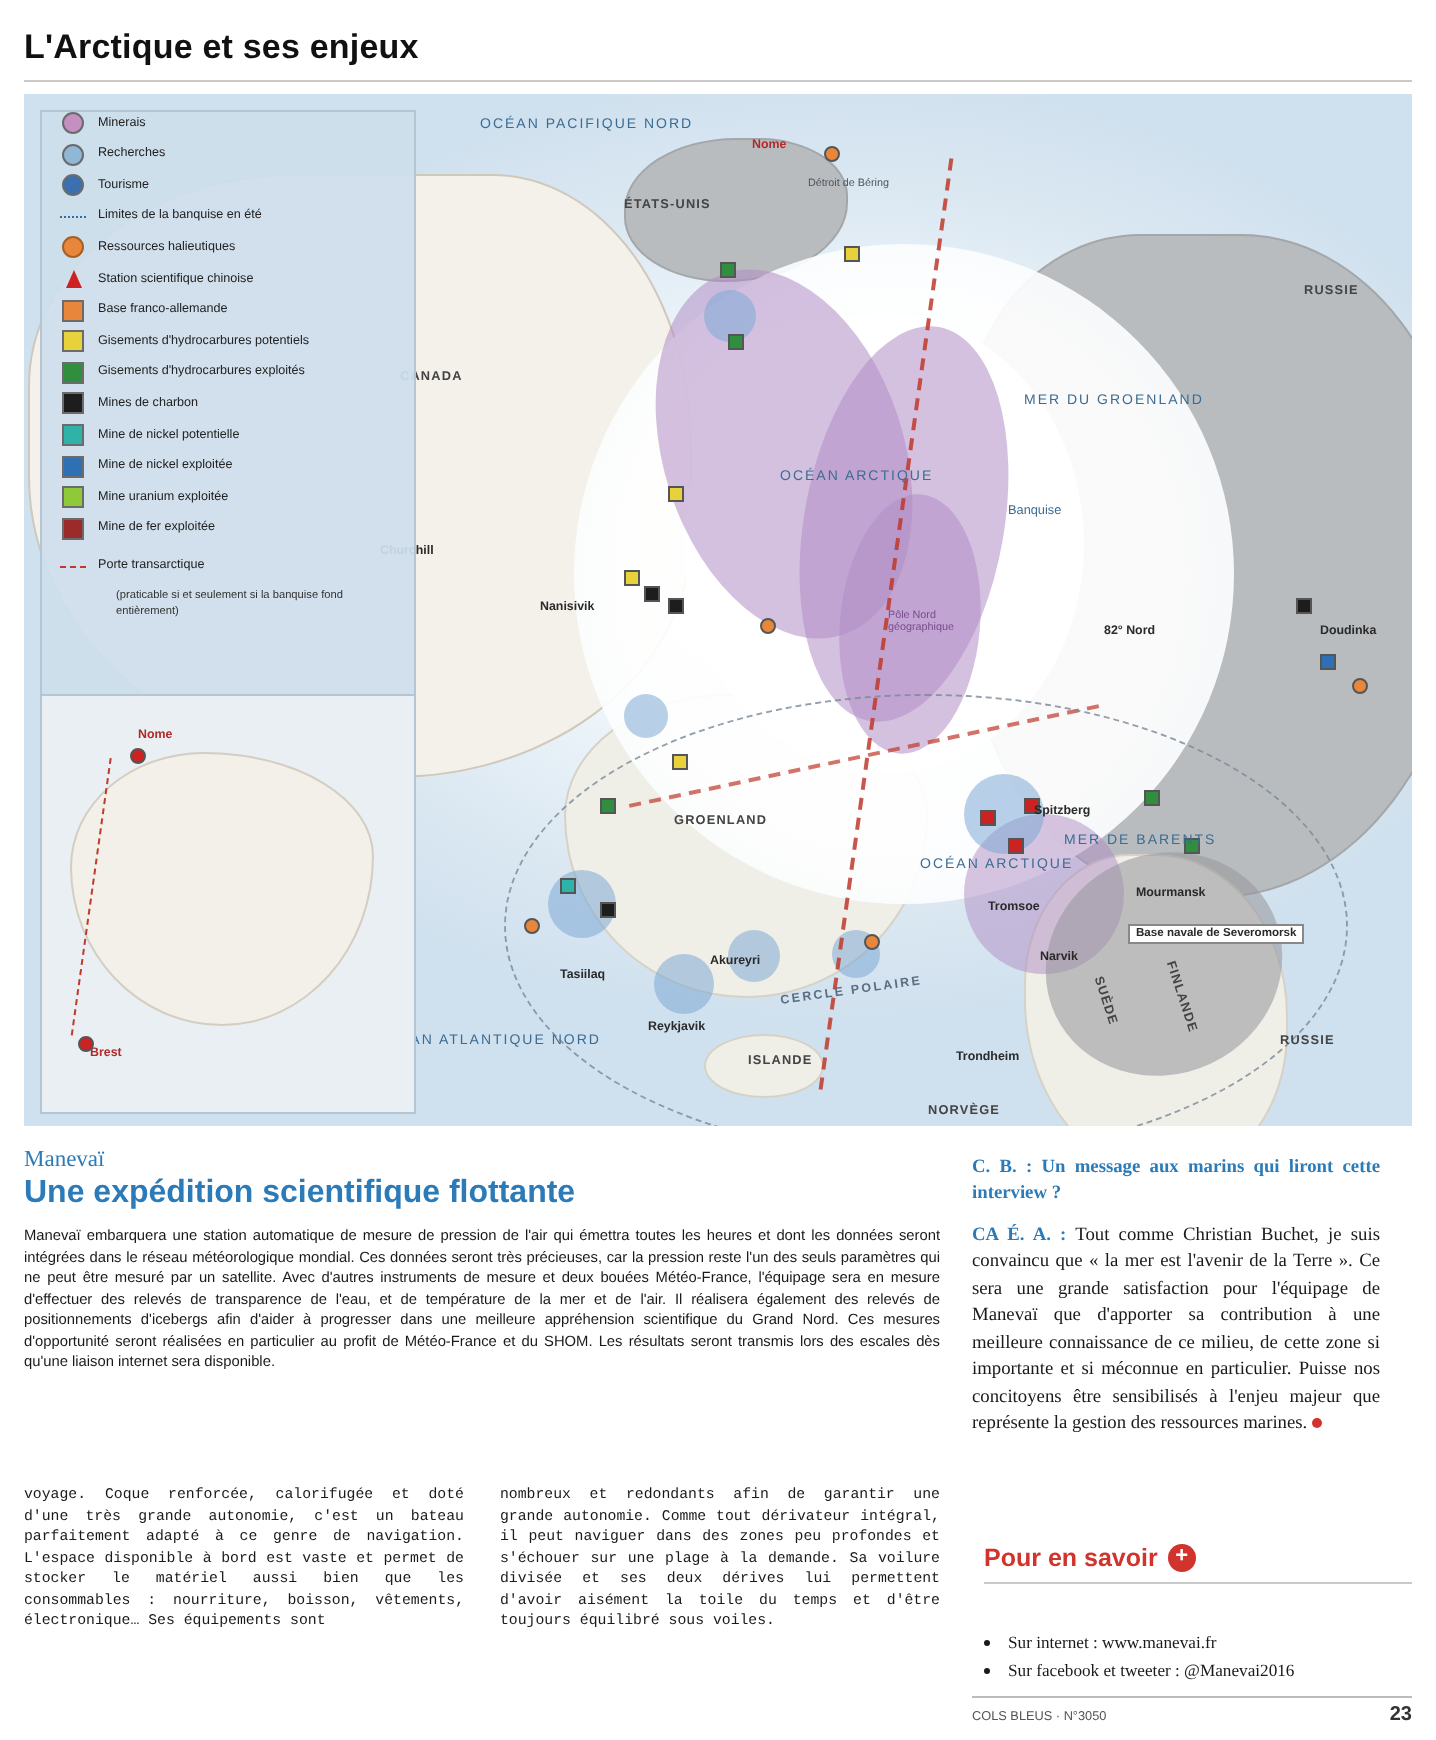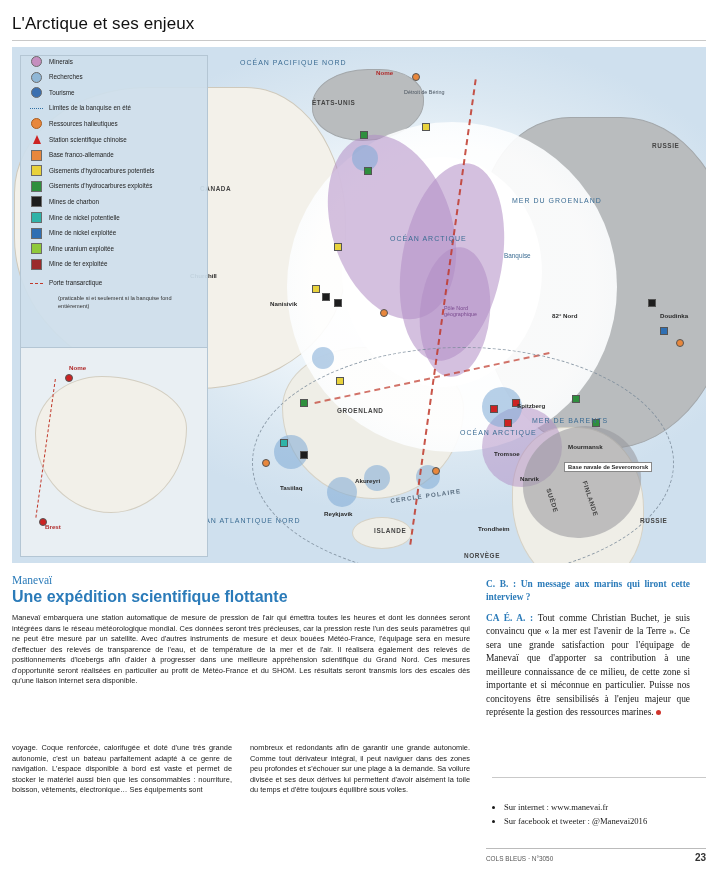--- a/index.html
+++ b/index.html
@@ -20,21 +20,21 @@
     left: 0; top: 0;
     width: 718px; height: 870px;
   }
 
   
   .page-title {
     position: absolute;
     left: 12px;
     top: 14px;
     font-size: 17px;
-    font-weight: normal;
+    font-weight: bold;
     color: #111;
     letter-spacing: 0.1px;
   }
   .title-rule {
     position: absolute;
     left: 12px;
     top: 40px;
     width: 694px;
     height: 1px;
     background: #c9c9c9;
@@ -318,20 +318,21 @@
     position: absolute;
     left: 12px;
     top: 743px;
     width: 458px;
     column-count: 2;
     column-gap: 18px;
     font-size: 7.4px;
     line-height: 1.42;
     text-align: justify;
     color: #1a1a1a;
+    font-family: Liberation Mono, monospace;
   }
   .cols2 p { margin: 0 0 6px 0; }
 
   
   .right-col {
     position: absolute;
     left: 486px;
     top: 578px;
     width: 220px;
     font-family: "Liberation Serif", serif;
@@ -642,20 +643,24 @@
       <span class="q">C. B. :</span>
       <span class="q">Un message aux marins qui liront cette interview ?</span>
     </p>
     <p>
       <span class="a-lbl">CA É. A. :</span>
       <span>Tout comme Christian Buchet, je suis convaincu que « la mer est l'avenir de la Terre ». Ce sera une grande satisfaction pour l'équipage de Manevaï que d'apporter sa contribution à une meilleure connaissance de ce milieu, de cette zone si importante et si méconnue en particulier. Puisse nos concitoyens être sensibilisés à l'enjeu majeur que représente la gestion des ressources marines.</span><span class="red-dot"></span>
     </p>
   </div>
 
   <div class="savoir">
+    <div class="savoir-title">
+      <span>Pour en savoir</span>
+      <span class="plus-badge">+</span>
+    </div>
     <div class="savoir-rule"></div>
     <ul>
       <li>Sur internet : www.manevai.fr</li>
       <li>Sur facebook et tweeter : @Manevai2016</li>
     </ul>
   </div>
 
   <div class="footer-rule"></div>
   <div class="footer">
     <span>COLS BLEUS · N°3050</span>

